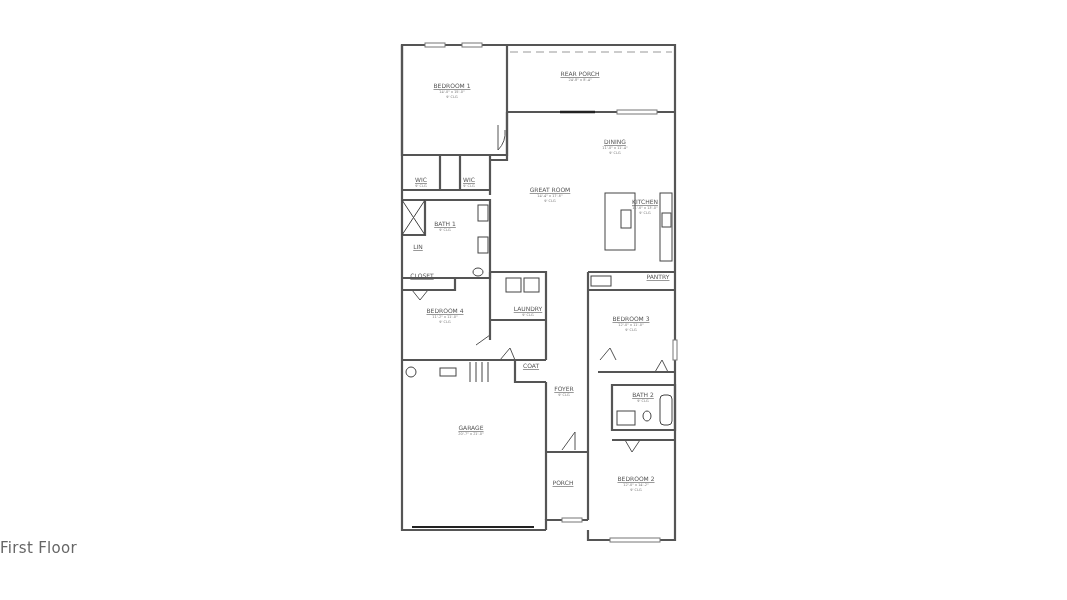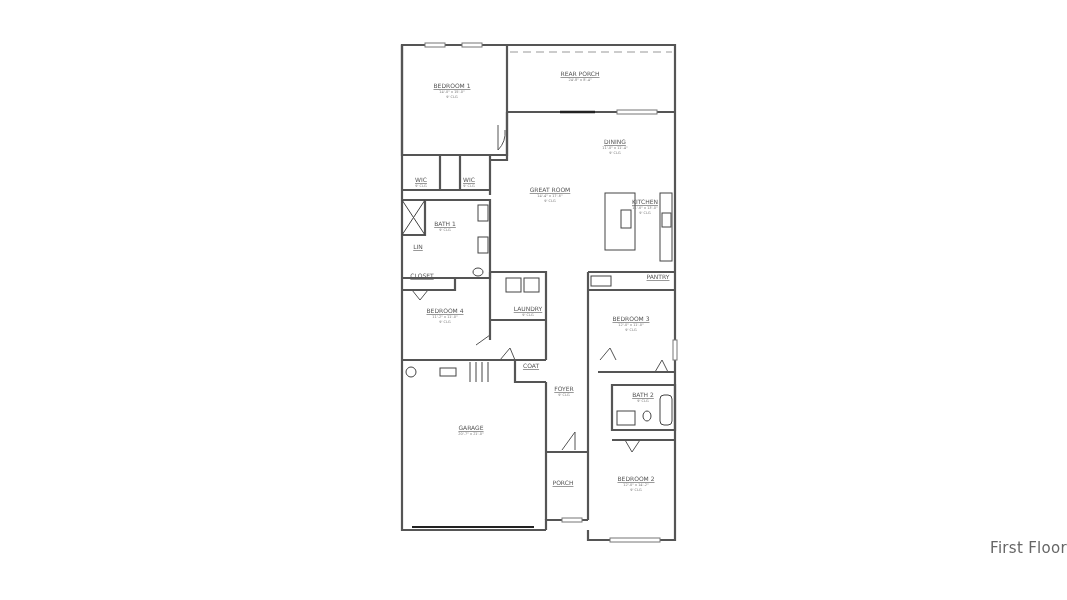--- a/index.html
+++ b/index.html
@@ -1,20 +1,20 @@
 <!DOCTYPE html>
 <html><head>
 <meta charset="utf-8">
 <style>
   html,body{margin:0;padding:0;background:#fff;}
   body{width:1067px;height:600px;position:relative;overflow:hidden;font-family:"DejaVu Sans",sans-serif;}
   svg{position:absolute;left:0;top:0;}
   .lbl{font-family:"DejaVu Sans",sans-serif;font-size:6px;fill:#555;text-decoration:underline;}
   .dim{font-family:"DejaVu Sans",sans-serif;font-size:3.5px;fill:#777;}
-  .caption{position:absolute;left:0;width:1067px;top:539px;text-align:right;font-size:15px;color:#666;font-family:"DejaVu Sans",sans-serif;letter-spacing:0.3px;}
+  .caption{position:absolute;left:0;width:1067px;top:539px;text-align:left;font-size:15px;color:#666;font-family:"DejaVu Sans",sans-serif;letter-spacing:0.3px;}
 </style>
 </head>
 <body>
 
 <svg width="1067" height="600" viewBox="0 0 1067 600">
   <g fill="none" stroke="#555" stroke-width="2.2">
 
     <path d="M402 45 L507 45 L507 155 L402 155 Z"></path>
     <path d="M402 45 L402 530 L546 530"></path>
     <path d="M507 45 L675 45 L675 540 L588 540 L588 530"></path>

